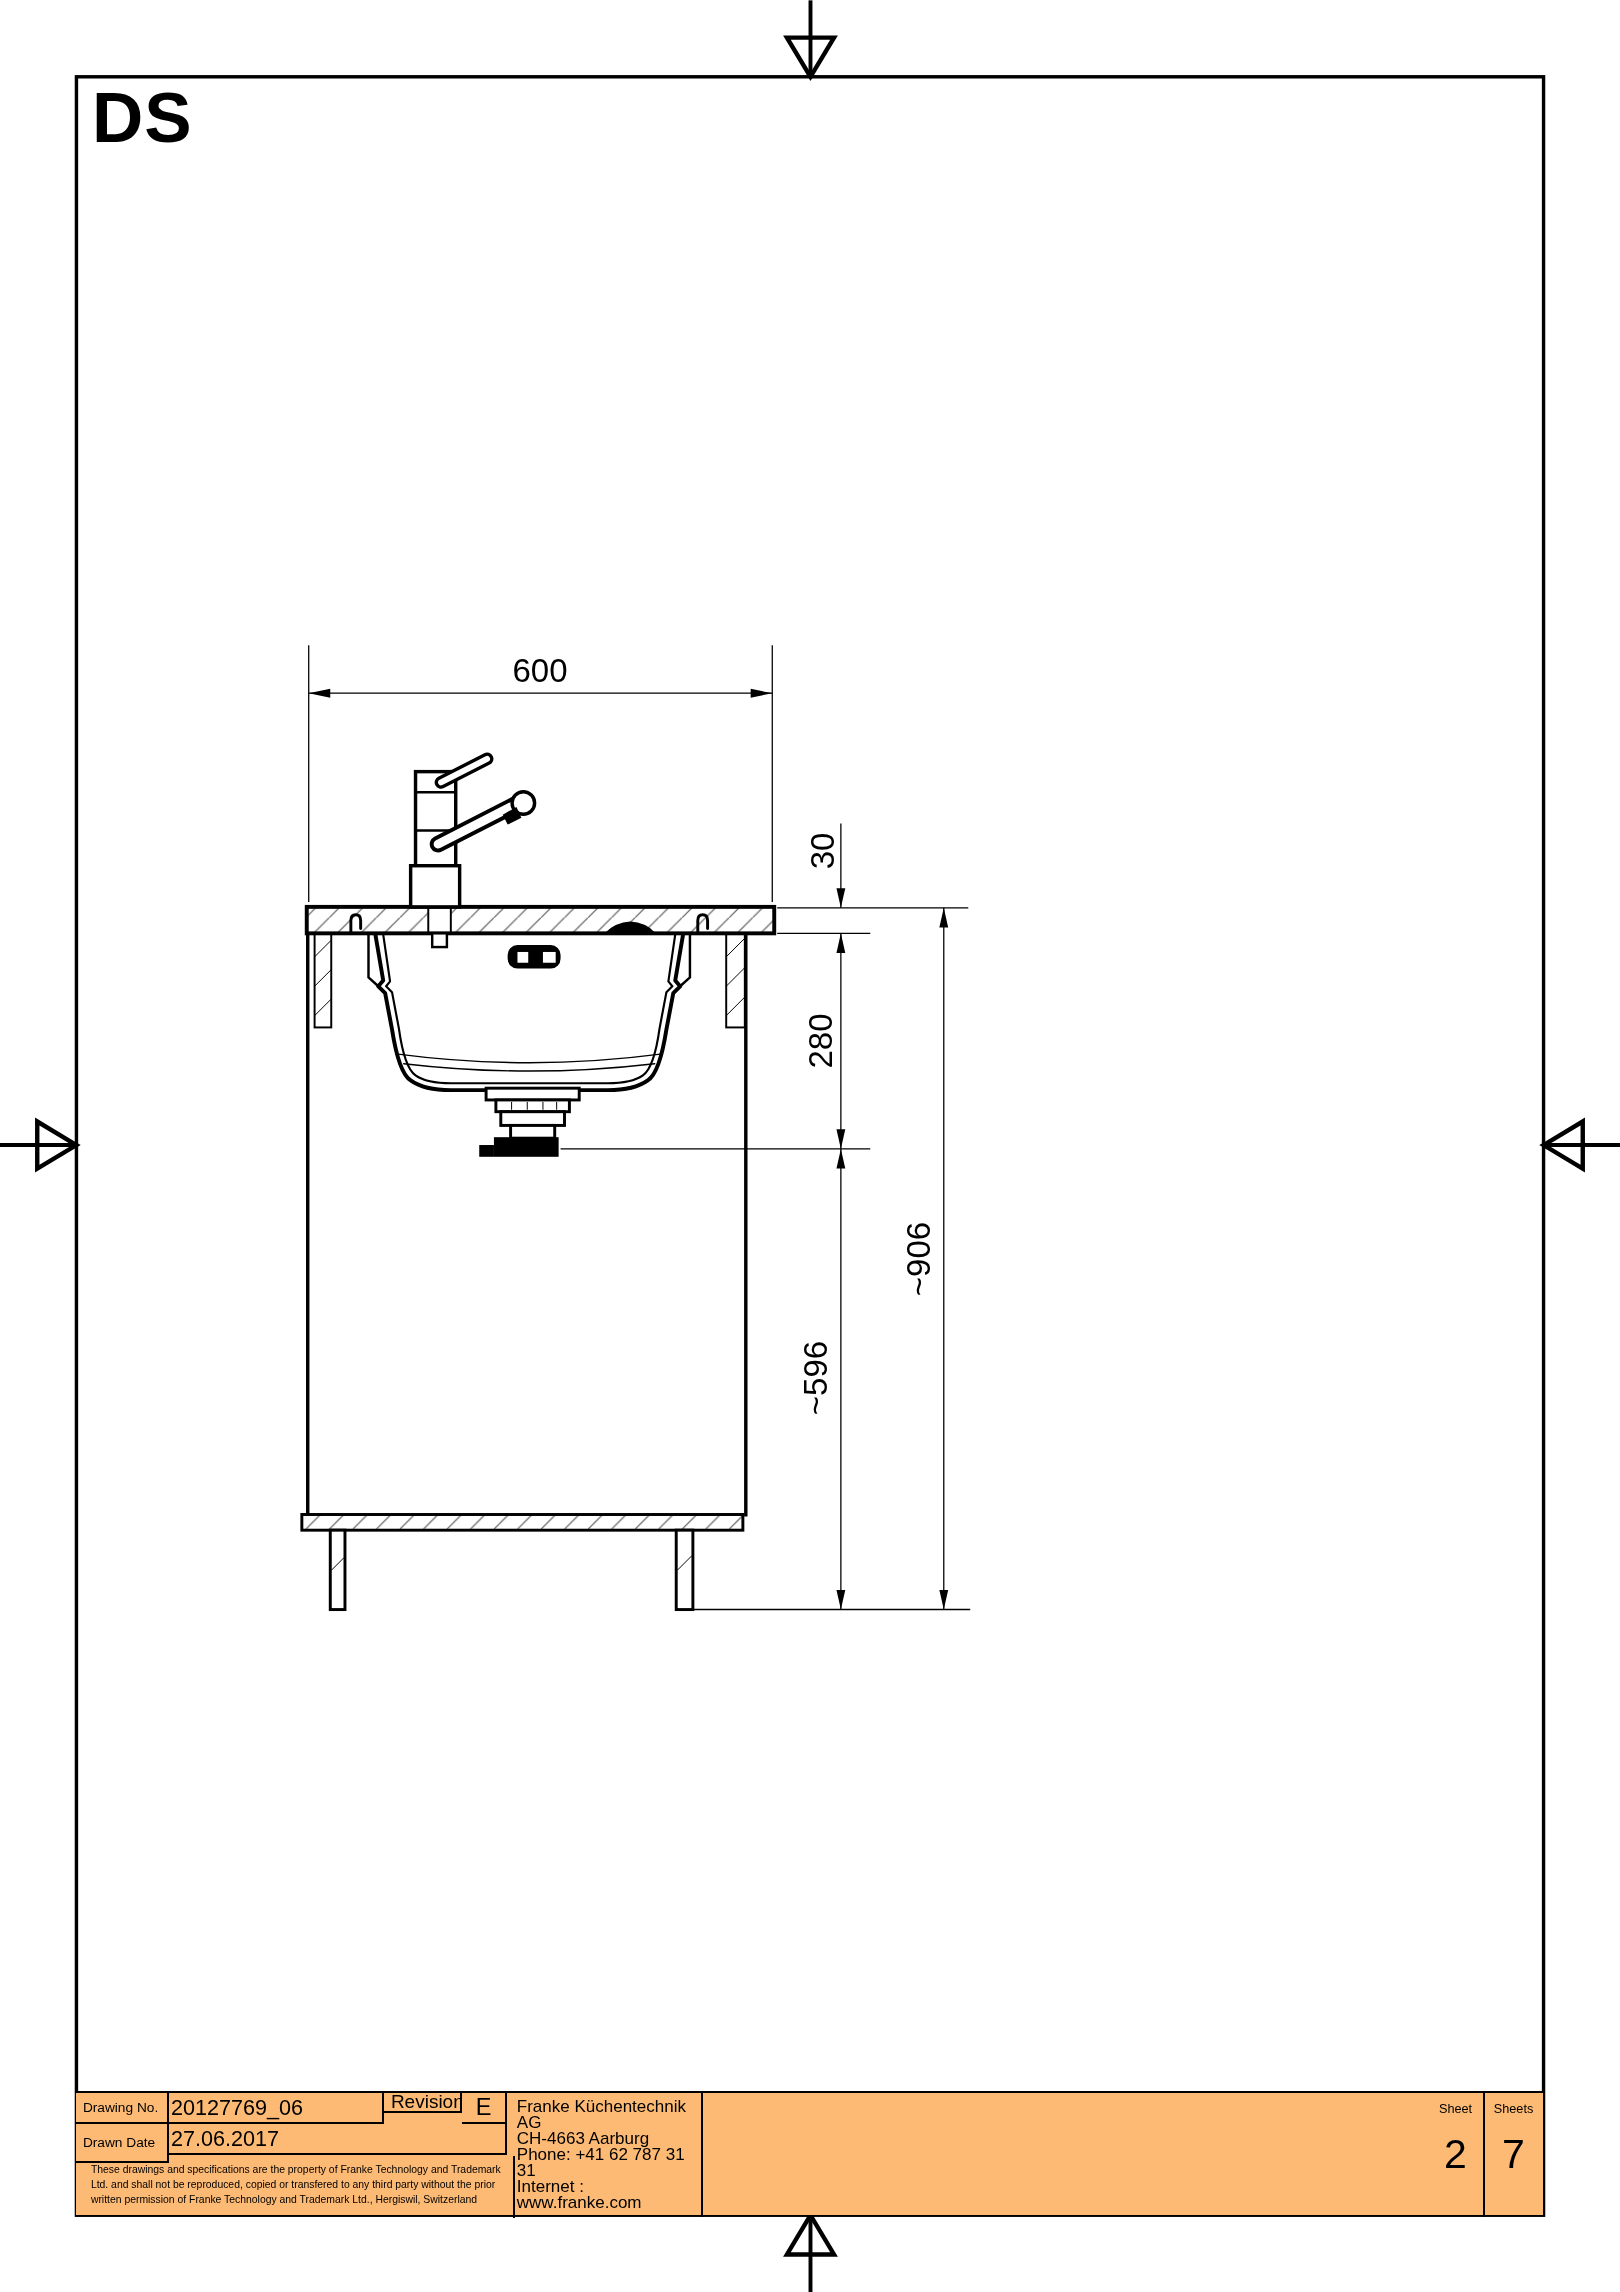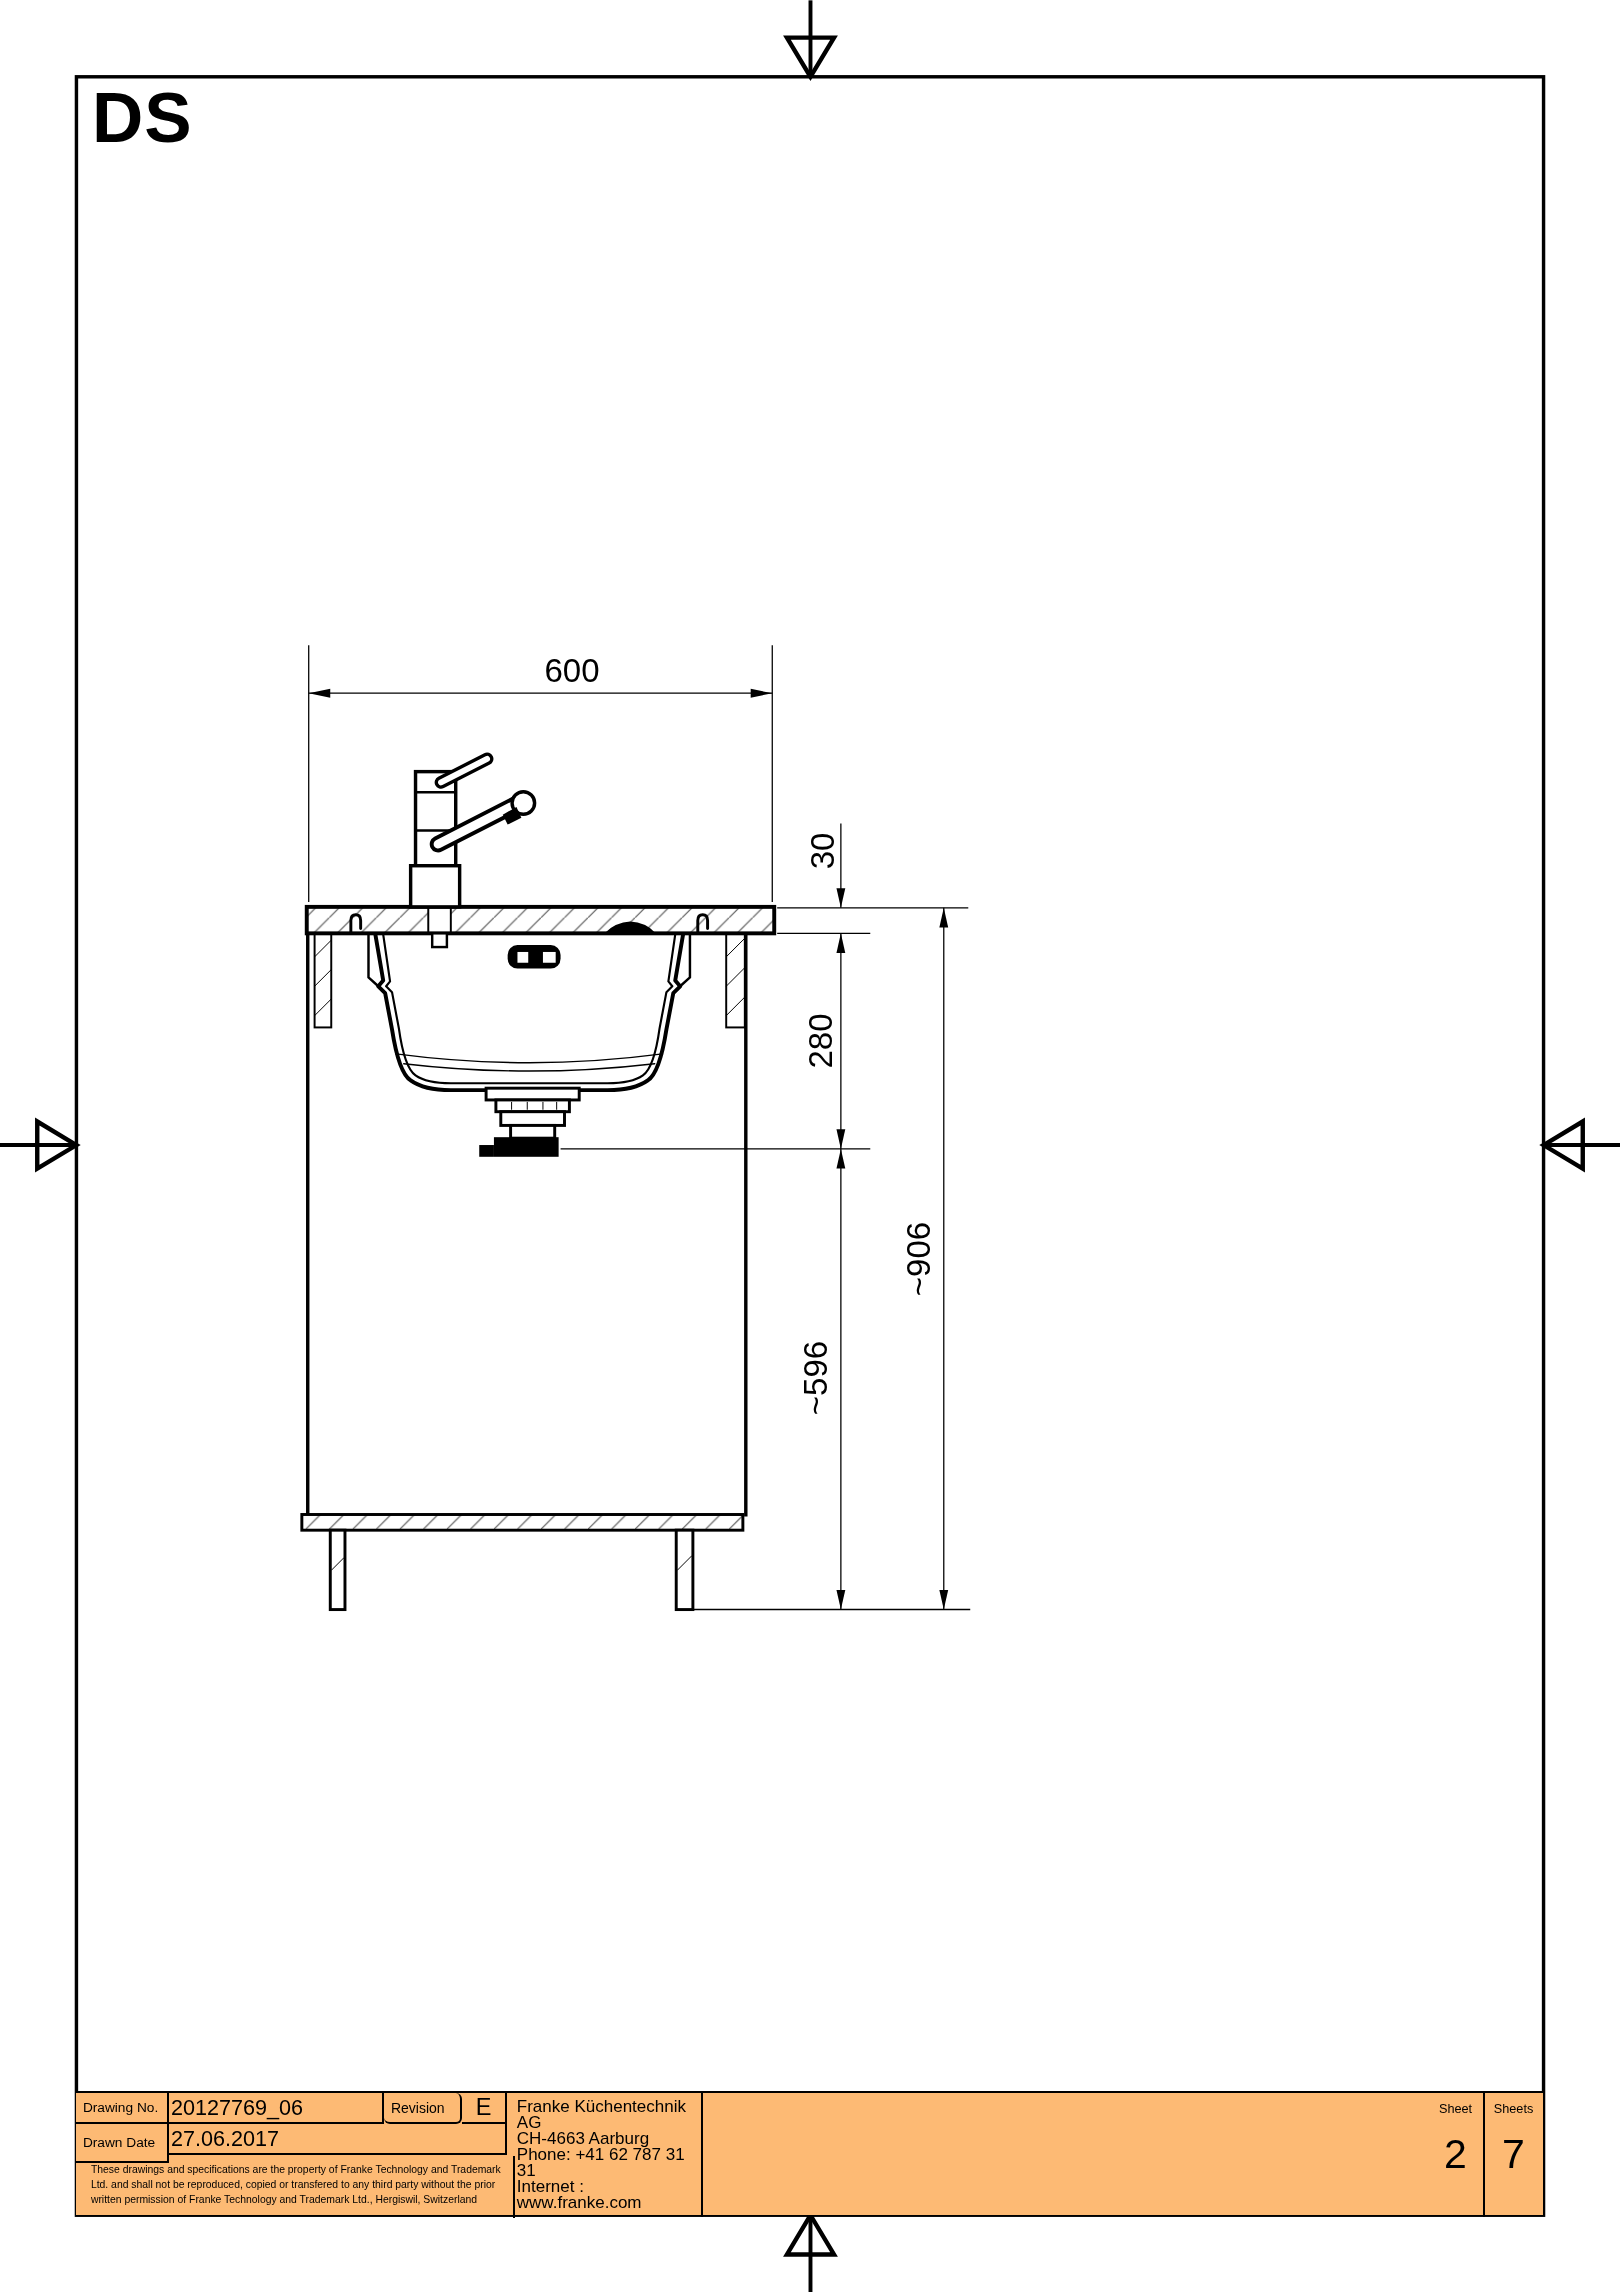--- a/index.html
+++ b/index.html
@@ -163,31 +163,31 @@
       <polygon points="858,1642 853.5,1622 862.5,1622" stroke="none"></polygon>
 
       <line x1="963" y1="926" x2="963" y2="1642"></line>
       <polygon points="963,926 958.5,946 967.5,946" stroke="none"></polygon>
       <polygon points="963,1642 958.5,1622 967.5,1622" stroke="none"></polygon>
     </g>
   </svg>
 
   <div id="zone-label">DS</div>
 
-  <span class="dim-label" style="left:572px;top:670px;">600</span>
+  <span class="dim-label" style="left:540px;top:670px;">600</span>
   <span class="dim-label vert" style="left:822px;top:851px;">30</span>
   <span class="dim-label vert" style="left:820px;top:1041px;">280</span>
   <span class="dim-label vert" style="left:815px;top:1378px;">~596</span>
   <span class="dim-label vert" style="left:918px;top:1259px;">~906</span>
 
   <div id="title-block">
 
     <div class="tb-cell tb-label b-r b-b" style="left:0;top:0;width:93px;height:31px;">Drawing No.</div>
     <div class="tb-cell tb-value b-r b-b" style="left:93px;top:0;width:215px;height:31px;">20127769_06</div>
-    <div class="tb-cell tb-label b-r b-b" style="left:308px;top:0;width:78px;height:31px;font-size:14px;border-radius:6px;">Revision</div>
+    <div class="tb-cell tb-label b-r b-b" style="left:308px;top:0;width:78px;height:20px;font-size:19px;">Revision</div>
     <div class="tb-cell tb-center b-r b-b" style="left:386px;top:0;width:45px;height:31px;font-size:23.5px;">E</div>
 
     <div class="tb-cell tb-label b-r b-b" style="left:0;top:31px;width:93px;height:39px;">Drawn Date</div>
     <div class="tb-cell tb-value b-r b-b" style="left:93px;top:31px;width:338px;height:31px;">27.06.2017</div>
 
     <div class="tb-cell b-r" id="cell-legal" style="left:8px;top:63px;width:431px;height:62px;">
       <div>These drawings and specifications are the property of Franke Technology and Trademark</div>
       <div>Ltd. and shall not be reproduced, copied or transfered to any third party without the prior</div>
       <div>written permission of Franke Technology and Trademark Ltd., Hergiswil, Switzerland</div>
     </div>

